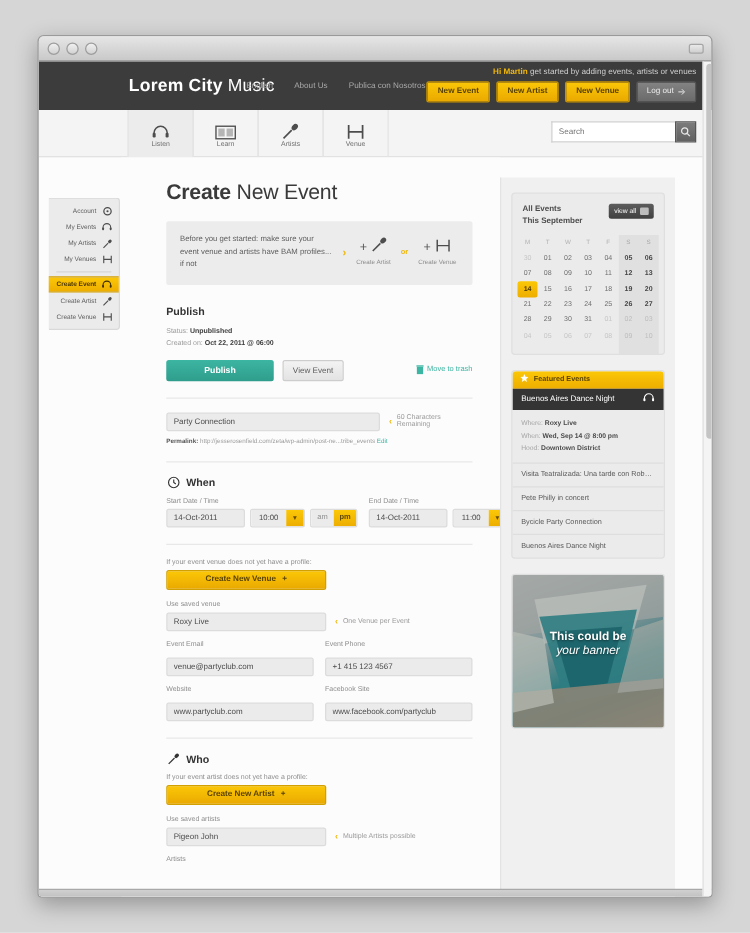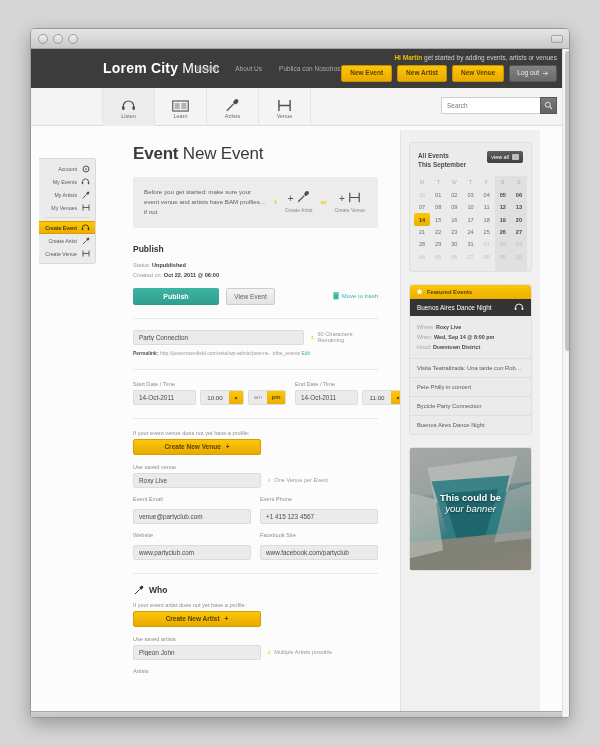--- a/index.html
+++ b/index.html
@@ -240,21 +240,21 @@
   .createbtn {
     background: linear-gradient(#fbc707,#eaa900);
     border: 1px solid #d2a000; border-radius: 2px;
     height: 16px; width: 128px; cursor: pointer;
     font-size: 6.5px; font-weight: bold; color: #5a4300;
     display: flex; align-items: center; justify-content: center; gap: 5px;
   }
 
   
   #rail {
-    position: absolute; left: 369px; top: 4px;
+    position: absolute; left: 369px; top: 16px;
     width: 140px; height: 593px;
     background: #f0f0f0; border-left: 1px solid #e3e3e3;
     padding: 12px 8px;
   }
   .card {
     background: #ebebeb; border: 1px solid #dfdfdf;
     border-radius: 3px; margin-bottom: 12px;
   }
 
   
@@ -494,21 +494,21 @@
             <svg width="8" height="7" viewBox="0 0 16 14">
                 <path d="M2 1v12M14 1v12M2 7h12" stroke="#4d4d4d" stroke-width="1.8"></path>
               </svg>
           </span>
         </div>
       </div>
 
       <div id="main">
 
         <h1 id="pagetitle">
-          <b>Event</b><span> New Event</span>
+          <b>Create</b><span> New Event</span>
         </h1>
 
         <div id="notice">
           <div class="txt">Before you get started: make sure your event venue and artists have BAM profiles... if not</div>
           <div class="chev">›</div>
           <div class="quickact">
             <div class="row">
               <span class="plus">+</span>
               <span>
                 <svg width="13" height="13" viewBox="0 0 16 16">
@@ -566,20 +566,29 @@
           </div>
         </div>
         <div class="permalink">
           <b>Permalink:</b>
           <span>http://jesserosenfield.com/zeta/wp-admin/post-ne...tribe_events</span>
           <a href="#">Edit</a>
         </div>
 
         <div class="divider"></div>
 
+        <h2 class="sect">
+          <span class="sicon">
+            <svg width="10" height="10" viewBox="0 0 12 12">
+                <circle cx="6" cy="6" r="5" stroke="#333" stroke-width="1.1" fill="none"></circle>
+                <path d="M6 3.2V6l2 1.4" stroke="#333" stroke-width="1.1" fill="none"></path>
+              </svg>
+          </span>
+          <span>When</span>
+        </h2>
         <div class="two" style="margin-top:4px;">
           <div class="col">
             <div class="fieldlbl">Start Date / Time</div>
             <div class="timerow">
               <input class="inp datebox" value="14-Oct-2011" style="">
               <div class="selbox">
                 <div class="v">10:00</div>
                 <div class="arw">▾</div>
               </div>
               <div class="ampm">

